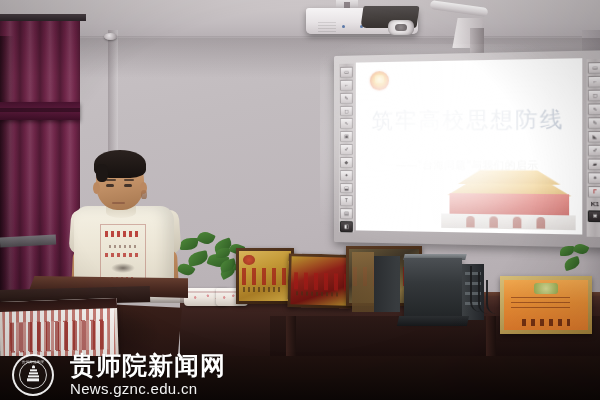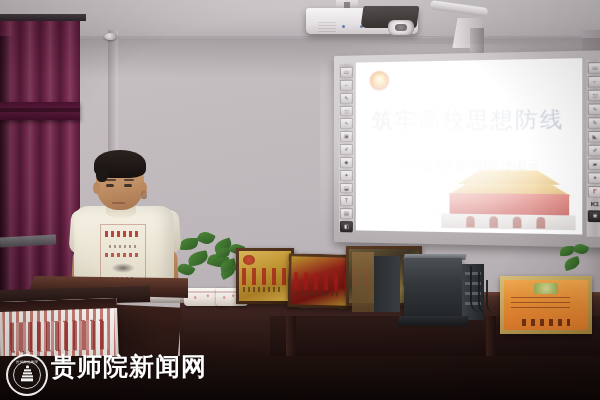--- a/index.html
+++ b/index.html
@@ -547,22 +547,22 @@
     position:absolute;left:10px;top:38px;width:24px;height:10px;
     background:radial-gradient(ellipse at 50% 50%, rgba(60,50,45,.65), rgba(60,50,45,0) 70%);
   }
   .print-l4{
     position:absolute;left:10px;top:52px;width:24px;height:3px;
     background:repeating-linear-gradient(90deg, rgba(178,40,35,.7) 0 2px, rgba(178,40,35,0) 2px 5px);
   }
 
   
   .watermark{
-    position:absolute;left:6px;bottom:4px;
-    display:flex;align-items:flex-start;gap:3px;
+    position:absolute;left:12px;bottom:4px;
+    display:flex;align-items:center;gap:16px;
   }
   .wm-logo{
     width:38px;height:38px;border-radius:50%;
     border:2px solid rgba(255,255,255,.92);
     position:relative;
     background:rgba(40,30,28,.25);
     flex:0 0 auto;
   }
   .wm-logo-inner{
     position:absolute;left:5px;top:5px;right:5px;bottom:5px;
@@ -829,16 +829,17 @@
       <div class="wm-pagoda">
         <i style="width:3px;height:3px;border-radius:50% 50% 0 0;"></i>
         <i style="width:7px;height:2px;"></i>
         <i style="width:9px;height:2px;"></i>
         <i style="width:11px;height:2px;"></i>
         <i style="width:12px;height:3px;"></i>
       </div>
     </div>
     <div class="wm-text">
       <div class="wm-cn">贵师院新闻网</div>
+      <div class="wm-en">News.gznc.edu.cn</div>
     </div>
   </div>
 
 </div>
 
 </body></html>

